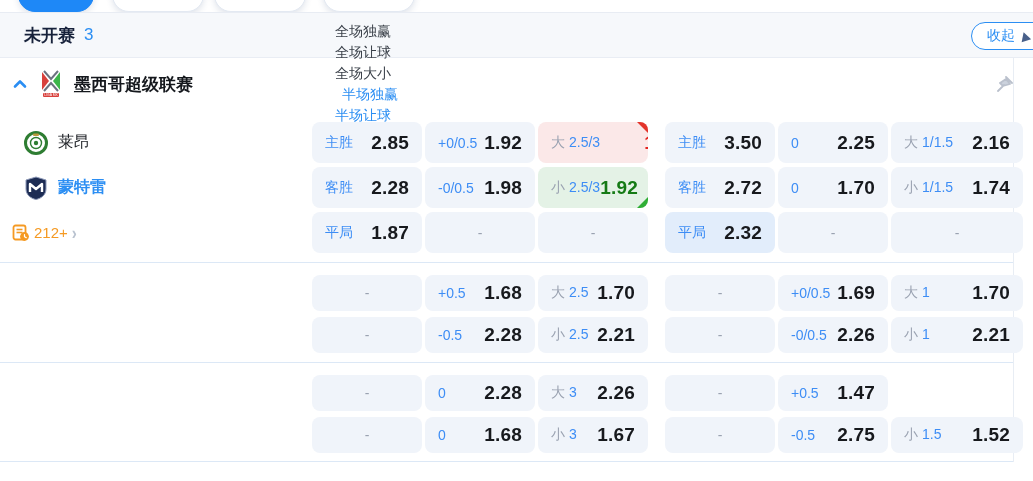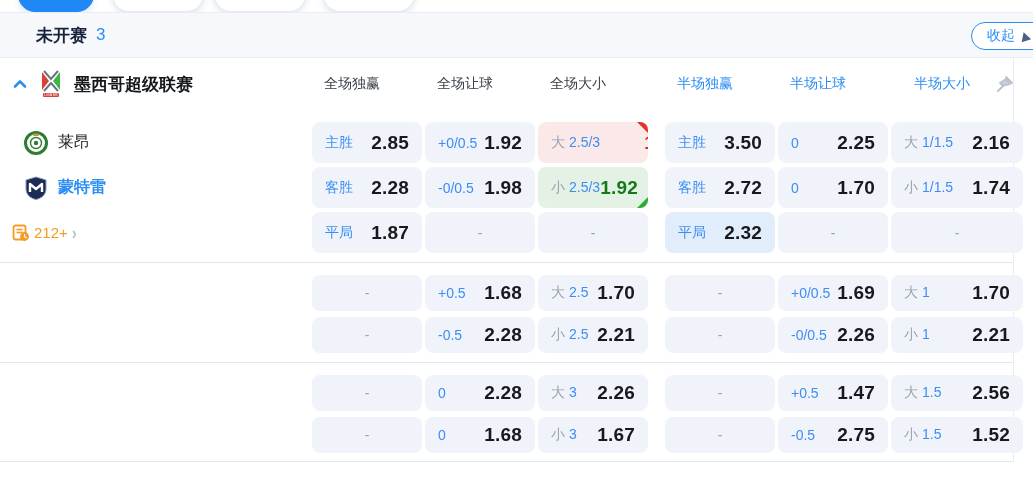--- a/index.html
+++ b/index.html
@@ -11,21 +11,21 @@
   .tab { position:absolute; top:-22px; height:34px; border-radius:17px; background:#fff;
          border:1px solid #e3e9f2; box-shadow:0 3px 6px rgba(40,70,120,.14); }
   .tab.active { background:#1e88f7; border-color:#1e88f7; }
   .tab1 { left:18px; width:76px; }
   .tab2 { left:112px; width:92px; }
   .tab3 { left:214px; width:92px; }
   .tab4 { left:323px; width:92px; }
 
   
   .band { position:relative; height:45px; background:#f6f8fb; border-bottom:1px solid #e9edf4;
-          display:flex; align-items:center; padding-left:36px; }
+          display:flex; align-items:center; padding-left:24px; }
   .band-title { font-size:17px; font-weight:bold; color:#17223b; }
   .band-count { font-size:17px; color:#2b8ef3; margin-left:9px; }
   .collapse-btn { position:absolute; right:-14px; top:9px; height:28px; padding:0 16px 0 15px;
           border:1.5px solid #2b8ef3; border-radius:15px; background:#fff; color:#2b8ef3;
           font-size:14px; display:flex; align-items:center; gap:5px; cursor:pointer; }
   .tri-up { width:0; height:0; border-left:5px solid transparent; border-right:5px solid transparent;
           border-bottom:9px solid #49608a; transform:rotate(-18deg); }
 
   
   .board { width:1014px; border-right:1px solid #e8edf4; background:#fff; }
@@ -38,21 +38,21 @@
   .c-odd6 { width:132px; flex:none;text-align:center; }
 
   
   .league-row { position:relative; height:52px; display:flex; align-items:center; background:#fff; }
   .league-left { width:297px; flex:none; display:flex; align-items:center; gap:10px; padding-left:12px; }
   .chev-up { width:16px; height:16px; flex:none; }
   .league-logo { width:26px; height:28px; flex:none; }
   .league-name { font-size:17px; font-weight:bold; color:#15181d; }
   .colhead { font-size:14px; text-align:center; color:#3a4049; }
   .colhead.half { color:#2b8ef3; }
-  .head-cells { display:flex; gap:3px; align-items:center; }
+  .head-cells { display:flex; gap:3px; align-items:center;flex-direction:column; }
   .pin { position:absolute; right:-2px; top:18px; width:18px; height:16px; opacity:.85; }
 
   
   .cell { position:relative; height:41px; border-radius:8px; background:#f0f4fa;
           display:flex; align-items:center; justify-content:space-between;
           padding:0 13px; overflow:hidden; cursor:pointer; }
   .small .cell { height:36px; }
   .lbl { font-size:14px; white-space:nowrap; }
   .lg { color:#9aa2b1; margin-right:4px; }
   .lb { color:#3d8df5; }
@@ -316,24 +316,20 @@
         <span class="lbl"><span class="lg">大</span><span class="lb">3</span></span>
         <span class="val">2.26</span>
       </div>
       <div class="cell dash c-odd4">
           <span class="dash-txt">-</span>
         </div>
       <div class="cell c-odd">
         <span class="lbl"><span class="lb">+0.5</span></span>
         <span class="val">1.47</span>
       </div>
-      <div class="cell c-odd6">
-        <span class="lbl"><span class="lg">大</span><span class="lb">1.5</span></span>
-        <span class="val">2.56</span>
-      </div>
     </div>
     <div class="grid-row">
       <div class="c-team"></div>
       <div class="cell dash c-odd">
           <span class="dash-txt">-</span>
         </div>
       <div class="cell c-odd">
         <span class="lbl"><span class="lb">0</span></span>
         <span class="val">1.68</span>
       </div>

